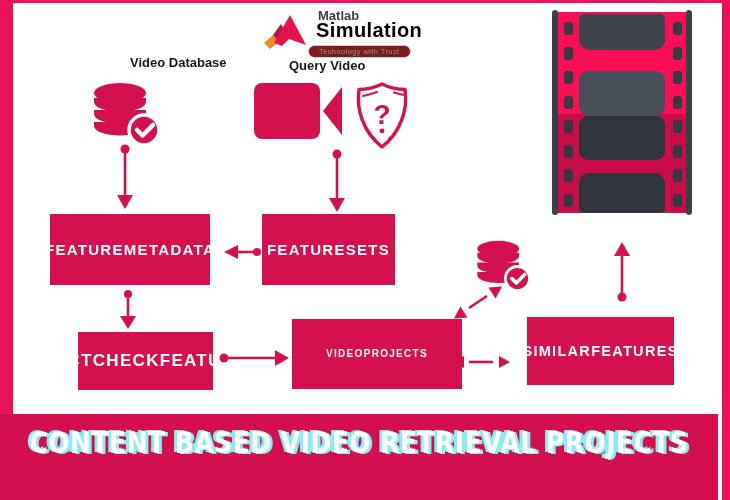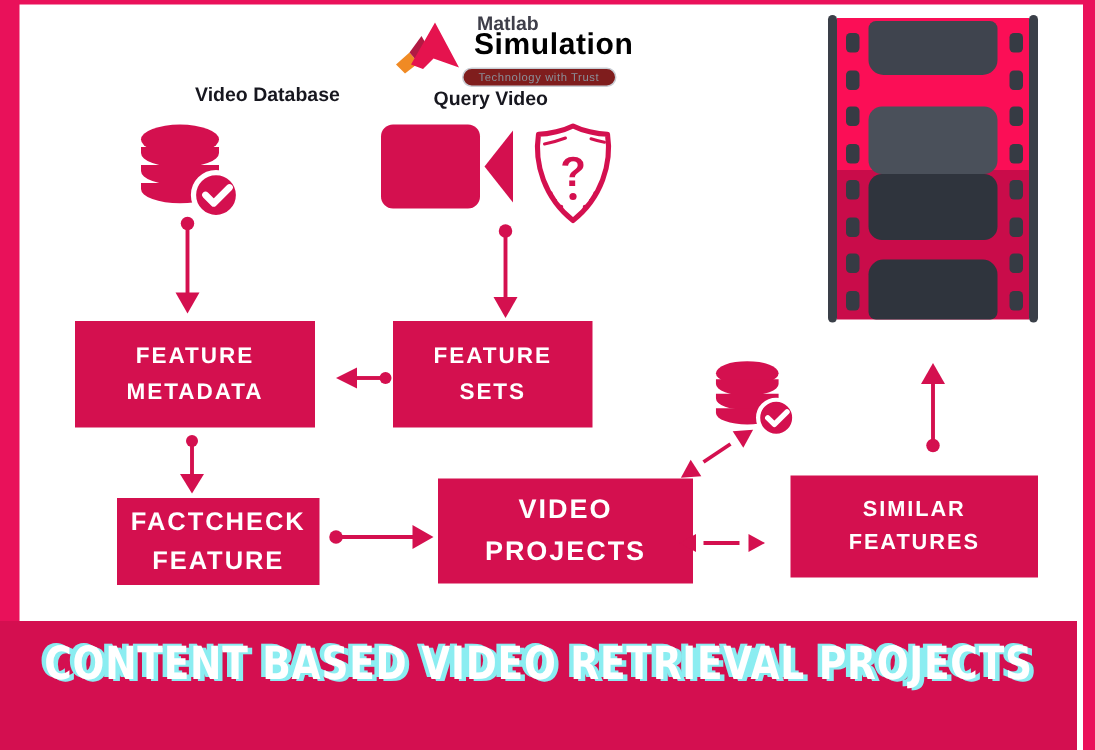--- a/index.html
+++ b/index.html
@@ -35,28 +35,28 @@
   .film-body{position:absolute;left:6px;top:2px;width:128px;height:201px;
              background:linear-gradient(#FB0E56 0 50.5%,#C90C4A 50.5% 100%);}
   .hole{position:absolute;width:9px;height:13px;background:#363B44;border-radius:3px;}
   .hole.l{left:12px;} .hole.r{left:121px;}
   .frame{position:absolute;left:27px;width:86px;border-radius:9px;background:#3F444E;}
   .f1{top:4px;height:36px;border-radius:5px 5px 10px 10px;}
   .f2{top:61px;height:45px;background:#4A505A;}
   .f3{top:106px;height:44px;background:#2F343D;}
   .f4{top:163px;height:40px;background:#2F343D;border-radius:10px 10px 5px 5px;}
   
-  .node{position:absolute;background:#D4104F;color:#fff;display:flex;flex-direction:column;
+  .node{position:absolute;background:#D4104F;color:#fff;display:flex;flex-direction:row;
         align-items:center;justify-content:center;font-weight:800;letter-spacing:1.3px;
         text-align:center;line-height:1.55;z-index:2;}
   .n-metadata{left:50px;top:214px;width:160px;height:71px;font-size:15px;}
   .n-sets{left:262px;top:214px;width:133px;height:71px;font-size:15px;}
   .n-factcheck{left:78px;top:332px;width:135px;height:58px;font-size:17px;}
-  .n-retrievel{left:292px;top:319px;width:170px;height:70px;font-size:18px;}
-  .n-similar{left:527px;top:317px;width:165px;height:68px;font-size:14.5px;}
+  .n-retrievel{left:292px;top:319px;width:170px;height:70px;font-size:10px;}
+  .n-similar{left:527px;top:317px;width:147px;height:68px;font-size:14.5px;}
   
   .arrows{position:absolute;left:0;top:0;z-index:2;}
   
   .banner{position:absolute;left:0;top:414px;width:718px;height:86px;background:#D40F50;z-index:2;}
   .banner-title{position:absolute;left:0;top:14px;width:100%;text-align:center;white-space:nowrap;
       font-family:"DejaVu Sans",sans-serif;font-weight:800;font-size:25px;color:#ffffff;
       letter-spacing:.5px;transform:scaleY(1.22);transform-origin:center;
       text-shadow:-3px -1px 0 #8BEDF1,3px 1px 0 #8BEDF1;}
   .banner-site{position:absolute;right:18px;top:62px;color:#ffffff;font-size:13px;
       letter-spacing:4px;font-weight:400;white-space:nowrap;}

